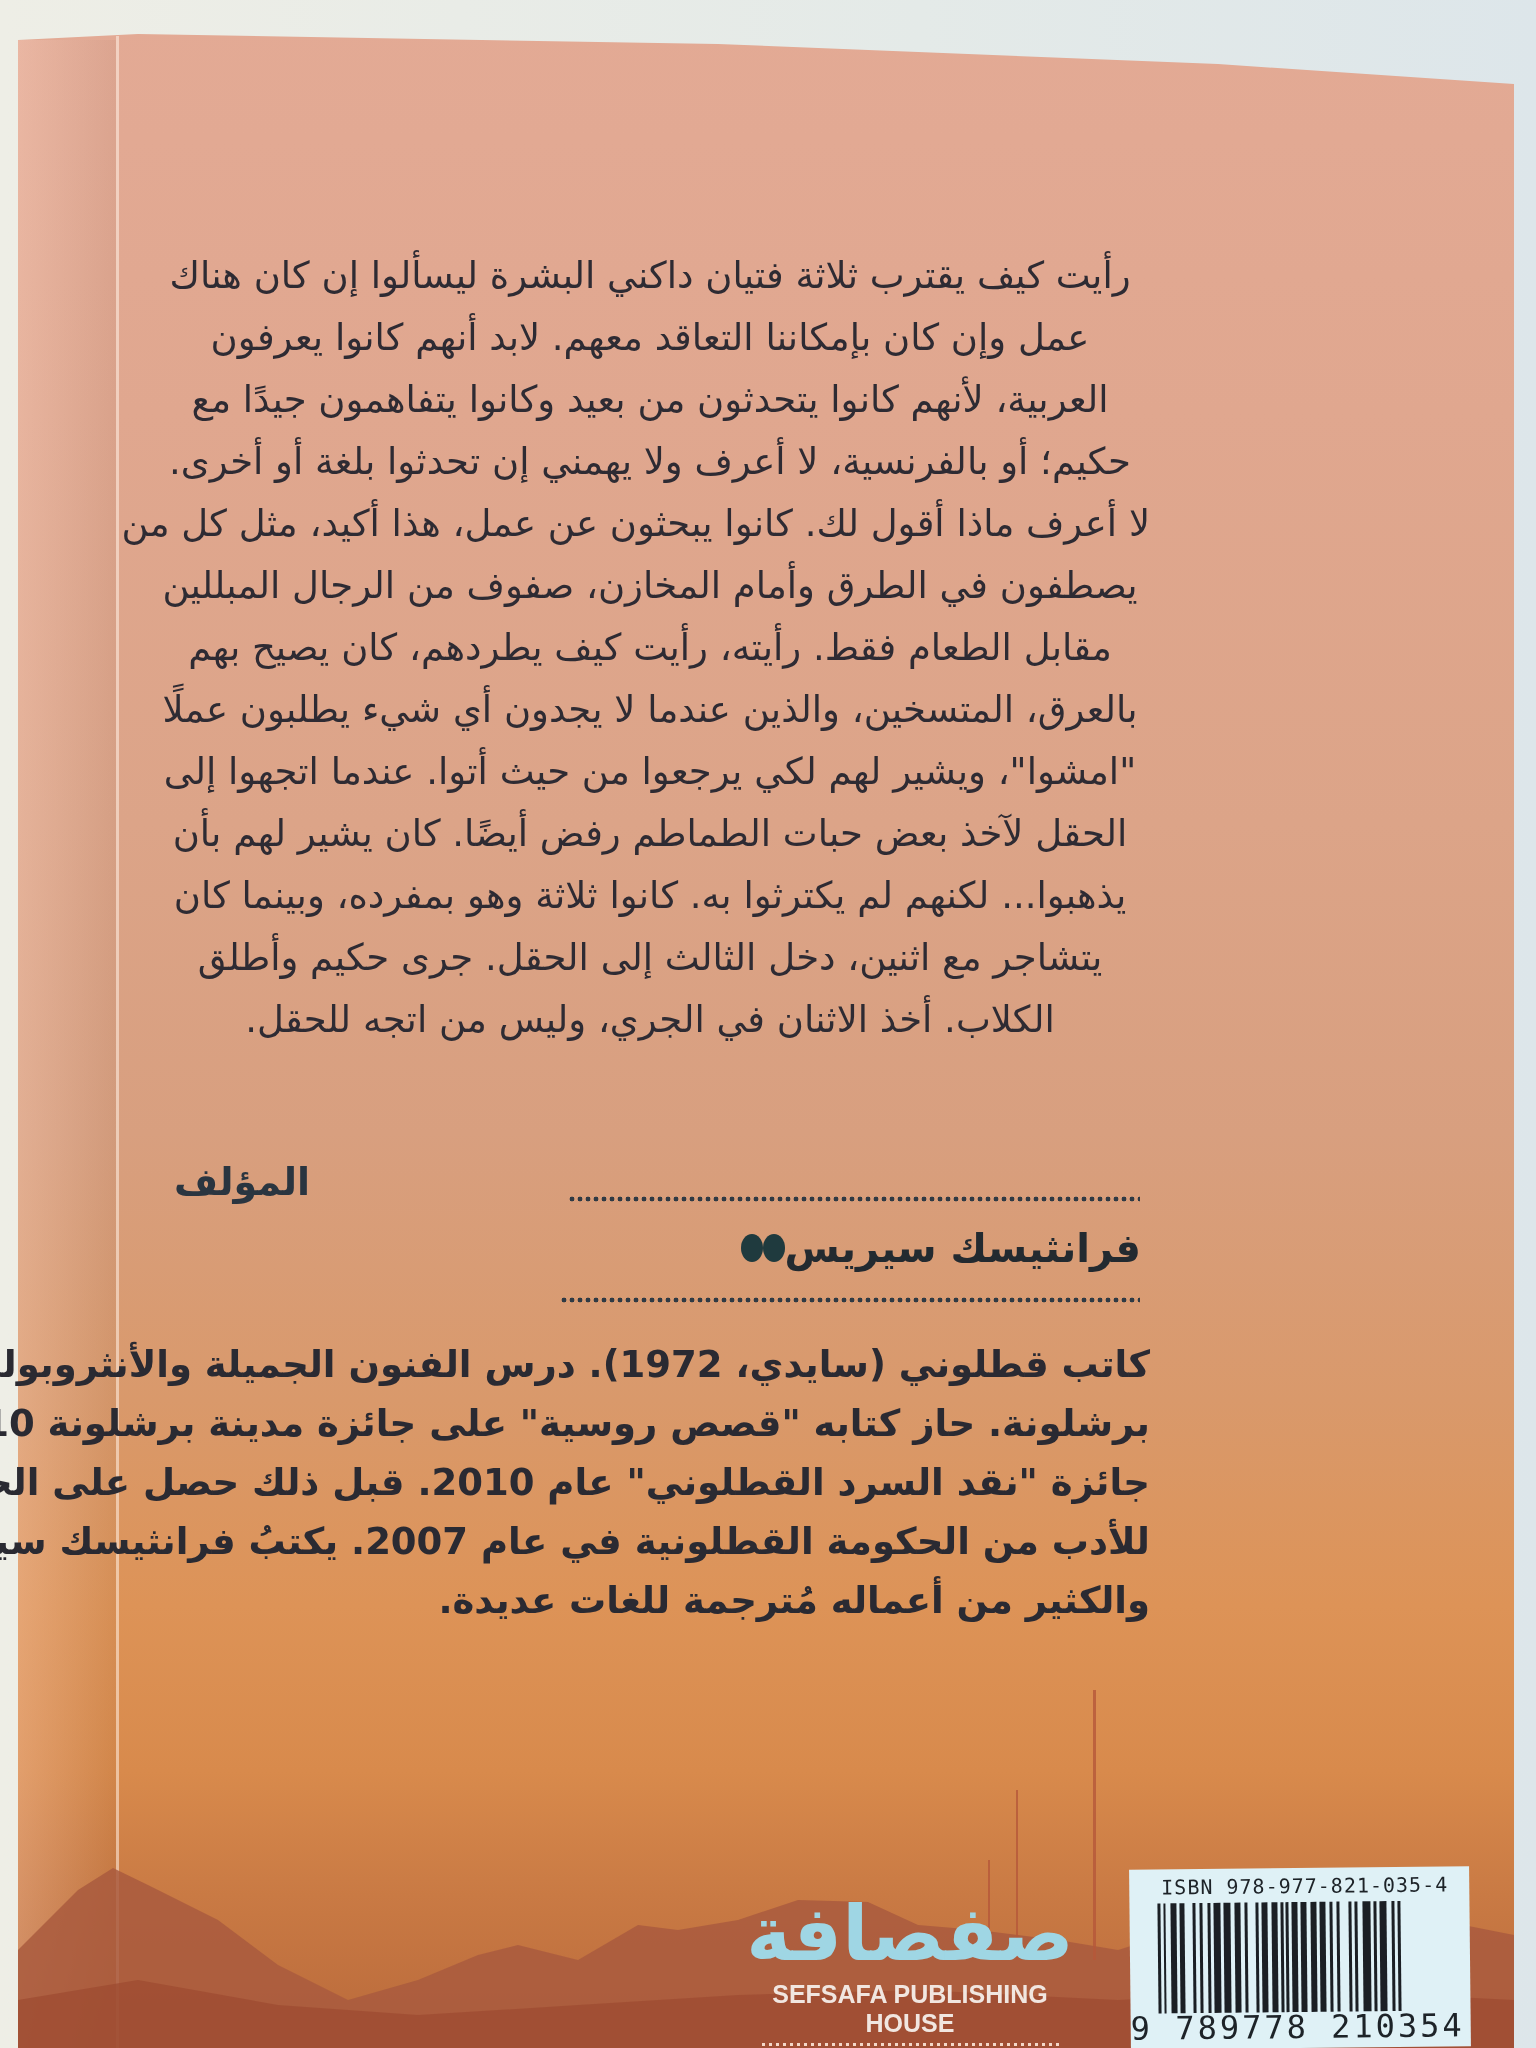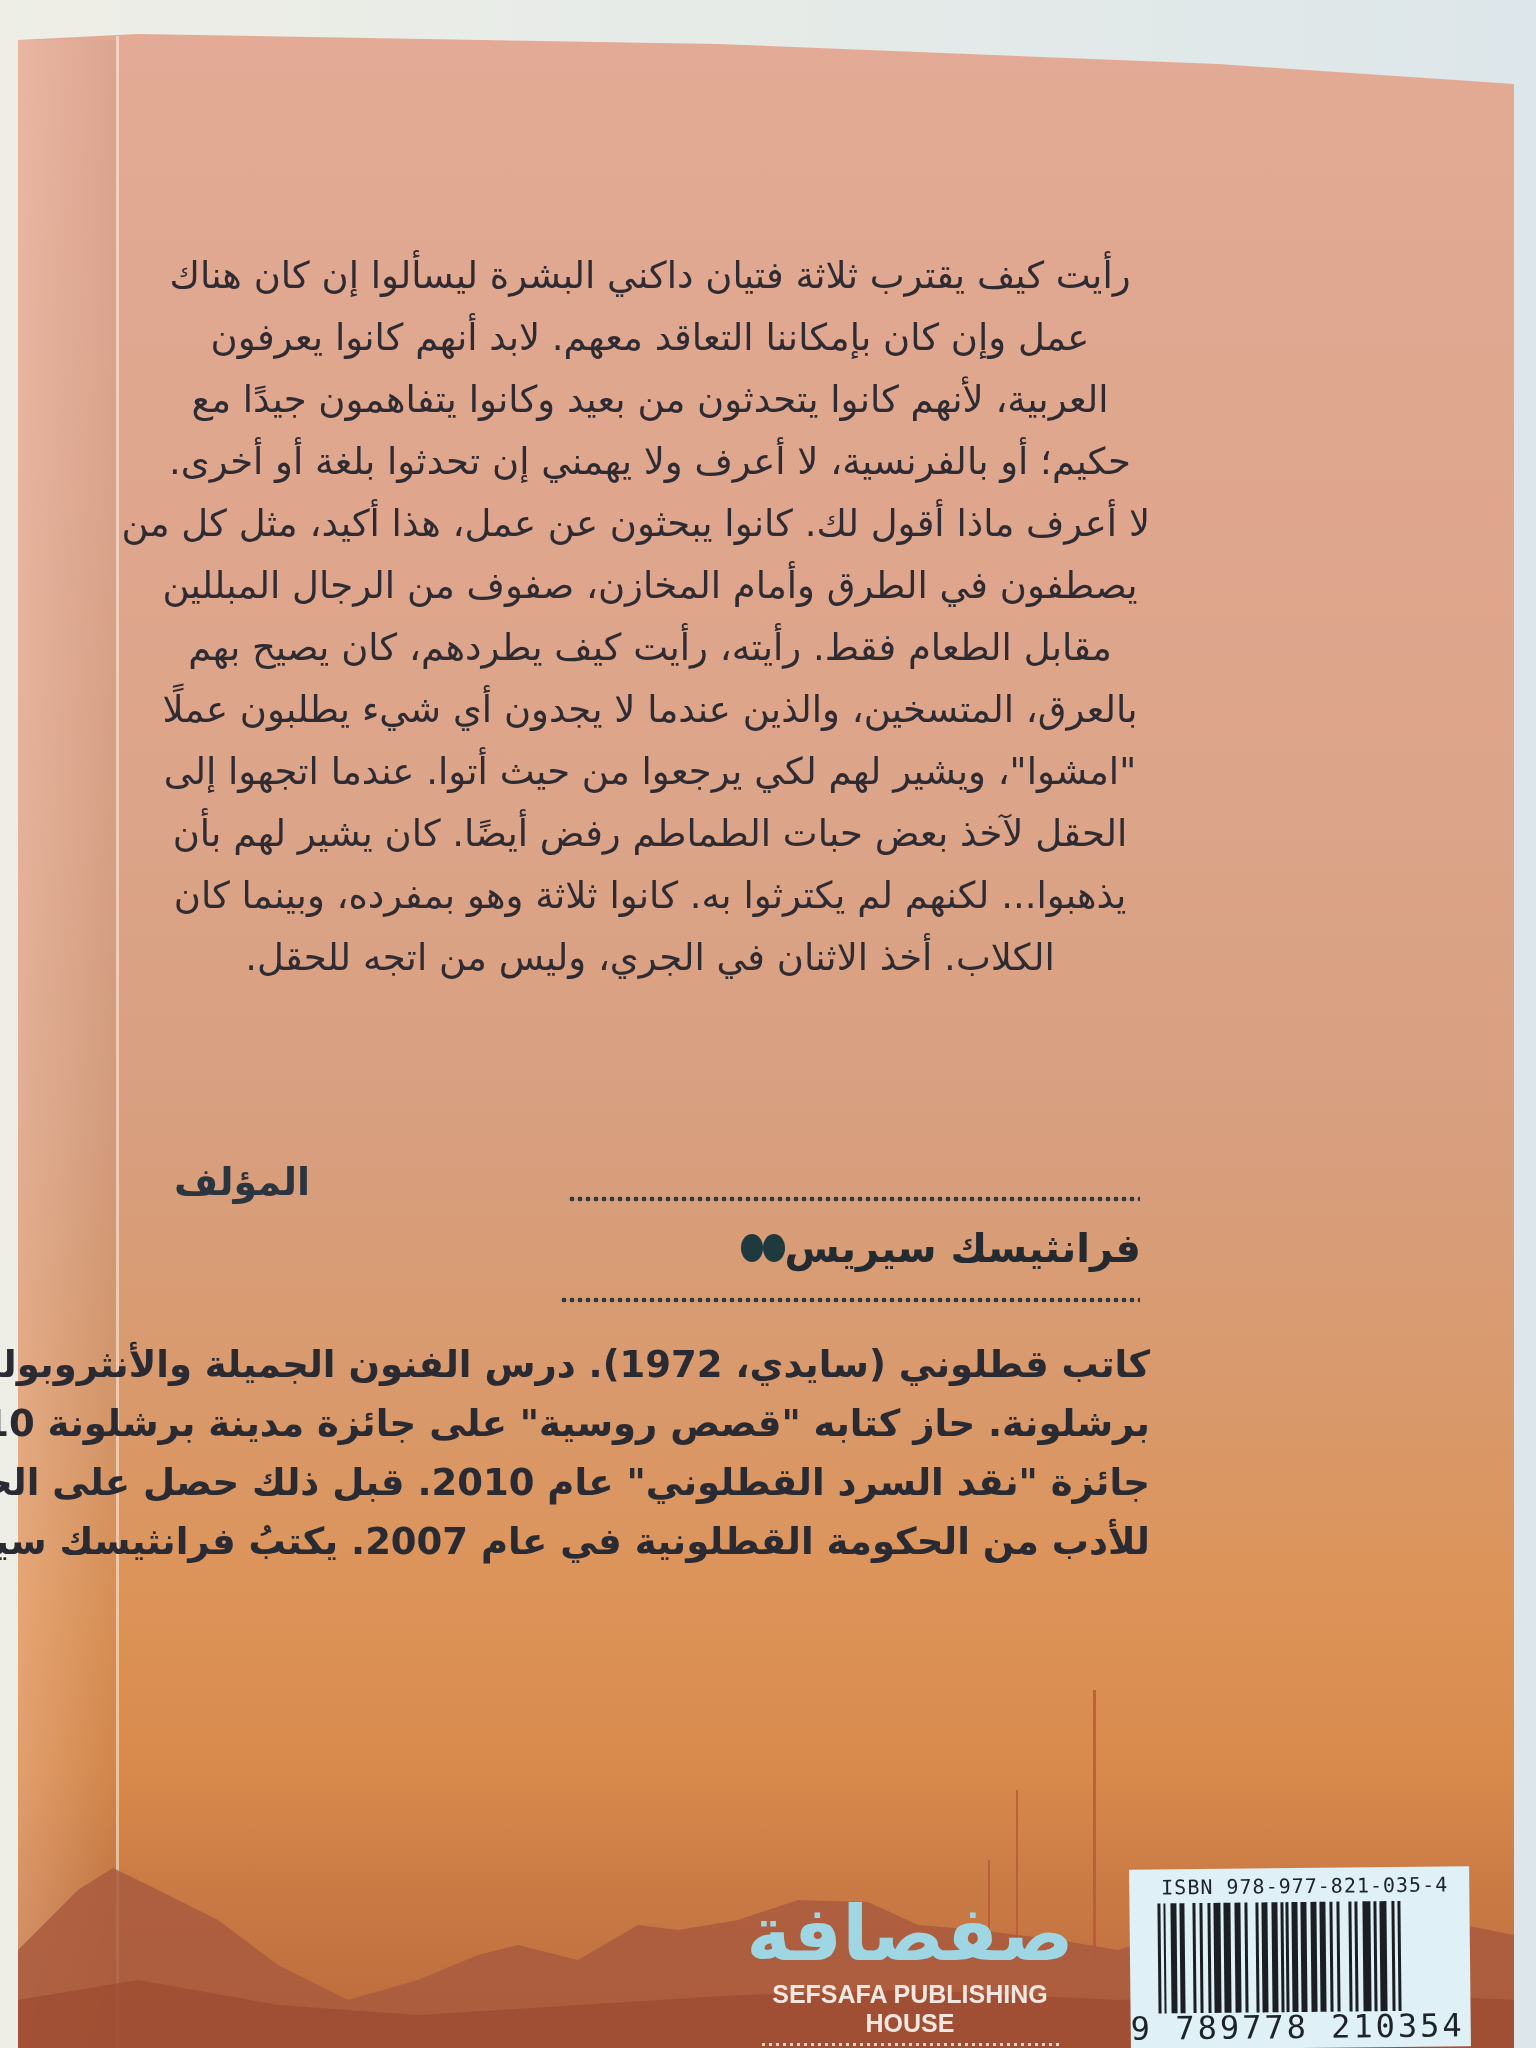--- a/index.html
+++ b/index.html
@@ -140,40 +140,42 @@
   <span class="line">عمل وإن كان بإمكاننا التعاقد معهم. لابد أنهم كانوا يعرفون</span>
   <span class="line">العربية، لأنهم كانوا يتحدثون من بعيد وكانوا يتفاهمون جيدًا مع</span>
   <span class="line">حكيم؛ أو بالفرنسية، لا أعرف ولا يهمني إن تحدثوا بلغة أو أخرى.</span>
   <span class="line">لا أعرف ماذا أقول لك. كانوا يبحثون عن عمل، هذا أكيد، مثل كل من</span>
   <span class="line">يصطفون في الطرق وأمام المخازن، صفوف من الرجال المبللين</span>
   <span class="line">مقابل الطعام فقط. رأيته، رأيت كيف يطردهم، كان يصيح بهم</span>
   <span class="line">بالعرق، المتسخين، والذين عندما لا يجدون أي شيء يطلبون عملًا</span>
   <span class="line">"امشوا"، ويشير لهم لكي يرجعوا من حيث أتوا. عندما اتجهوا إلى</span>
   <span class="line">الحقل لآخذ بعض حبات الطماطم رفض أيضًا. كان يشير لهم بأن</span>
   <span class="line">يذهبوا... لكنهم لم يكترثوا به. كانوا ثلاثة وهو بمفرده، وبينما كان</span>
+  <span class="line">يتشاجر مع اثنين، دخل الثالث إلى الحقل. جرى حكيم وأطلق</span>
   <span class="line">الكلاب. أخذ الاثنان في الجري، وليس من اتجه للحقل.</span>
 </div>
 
 <div class="author-label">المؤلف</div>
 
 <div class="dots top"></div>
 
 <div class="author-name">
   <span>فرانثيسك سيريس</span>
   <span class="bullet"></span>
   <span class="bullet"></span>
 </div>
 
 <div class="dots bottom"></div>
 
 <div class="text-block bio">
   <span class="line">كاتب قطلوني (سايدي، 1972). درس الفنون الجميلة والأنثروبولجيا في جامعة</span>
   <span class="line">برشلونة. حاز كتابه "قصص روسية" على جائزة مدينة برشلونة 2010 وعلى</span>
   <span class="line">جائزة "نقد السرد القطلوني" عام 2010. قبل ذلك حصل على الجائزة الوطنية</span>
   <span class="line">للأدب من الحكومة القطلونية في عام 2007. يكتبُ فرانثيسك سيرس بالقطلونية،</span>
+  <span class="line">والكثير من أعماله مُترجمة للغات عديدة.</span>
 </div>
 
 <div class="logo">
   <div class="logo-glyph">صفصافة</div>
   <div class="logo-name">SEFSAFA PUBLISHING HOUSE</div>
   <div class="logo-dots"></div>
   <div class="logo-url">S E F S A F A . N E T</div>
 </div>
 
 <div class="barcode">

